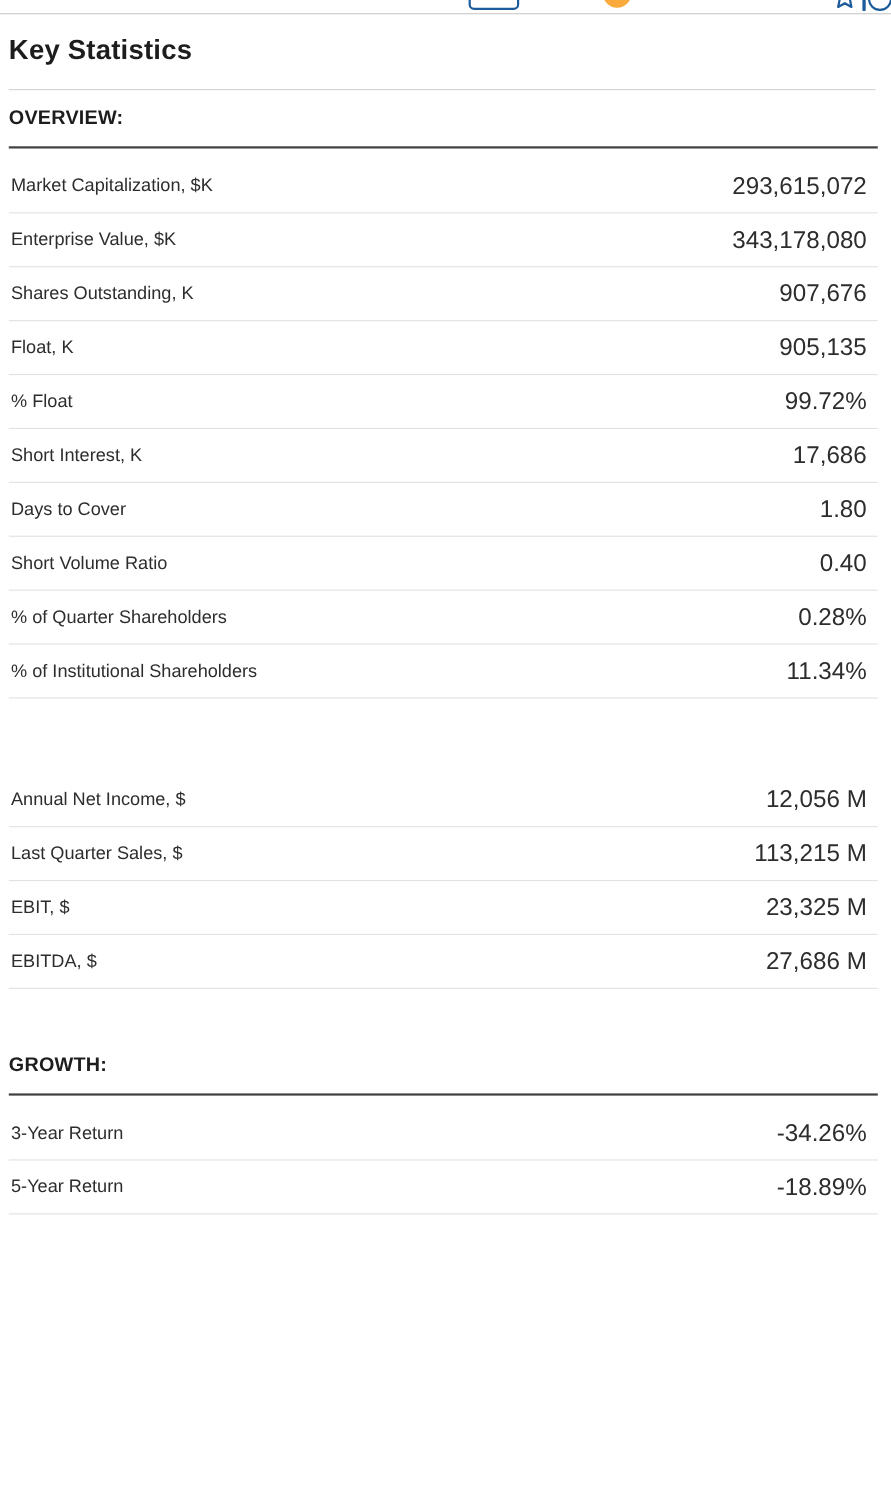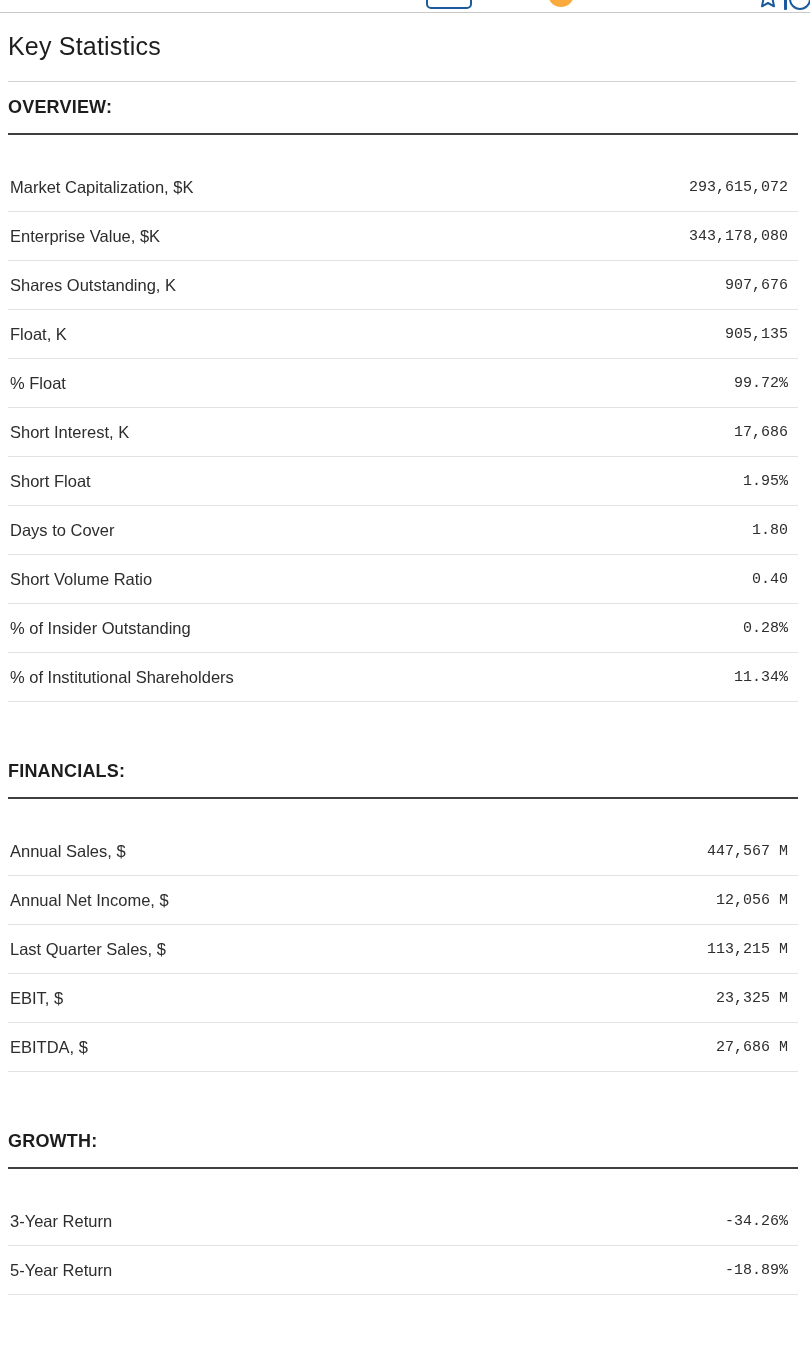--- a/index.html
+++ b/index.html
@@ -45,54 +45,54 @@
   }
   .icon-circle-outline{
     left:789px;top:-12px;width:22px;height:22px;
     border:2.5px solid var(--accent-blue);border-radius:50%;
     background:transparent;
   }
 
   
   .page-title{
     margin:16px 14px 0 8px;
-    font-size:25px;line-height:34px;font-weight:400;
+    font-size:25px;line-height:34px;font-weight:700;
     color:var(--text-primary);
     letter-spacing:0.2px;
   }
   .title-divider{
     height:1px;background:var(--title-divider);
     margin:18px 14px 0 8px;
   }
 
   
   .stats-section{margin:0 12px 0 8px;}
   .stats-section.first{margin-top:14px;}
   .stats-section + .stats-section{margin-top:58px;}
   .section-heading{
     margin:0;
     font-size:18px;line-height:23px;font-weight:700;
     color:var(--text-primary);
     letter-spacing:0.2px;
     padding-bottom:14px;
     border-bottom:2px solid var(--heading-underline);
   }
-  .rows{padding-top:28px;}
+  .rows{padding-top:10px;}
   .stat-row{
     display:flex;align-items:center;justify-content:space-between;
     height:49px;
     border-bottom:1px solid var(--row-separator);
     padding:0 10px 0 2px;
   }
   .stat-label{
     font-size:16.5px;color:var(--text-row);
   }
   .stat-value{
-    font-size:15px;color:var(--text-row);
-    text-align:right;white-space:nowrap;font-family:Liberation Mono, monospace;
+    font-size:22px;color:var(--text-row);
+    text-align:right;white-space:nowrap;
   }
 </style>
 </head>
 <body>
 
 <div class="toolbar">
   <span class="icon icon-card"></span>
   <span class="icon icon-orange-circle"></span>
   <span class="icon icon-star">
     <svg width="24" height="24" viewBox="0 0 24 24" fill="none" stroke="currentColor" stroke-width="2" stroke-linejoin="round">
@@ -133,54 +133,45 @@
   <div class="stat-row">
     <span class="stat-label">% Float</span>
     <span class="stat-value">99.72%</span>
   </div>
 
   <div class="stat-row">
     <span class="stat-label">Short Interest, K</span>
     <span class="stat-value">17,686</span>
   </div>
 
-  <div class="stat-row">
-    <span class="stat-label">Short Float</span>
-    <span class="stat-value">1.95%</span>
-  </div>
 
   <div class="stat-row">
     <span class="stat-label">Days to Cover</span>
     <span class="stat-value">1.80</span>
   </div>
 
   <div class="stat-row">
     <span class="stat-label">Short Volume Ratio</span>
     <span class="stat-value">0.40</span>
   </div>
 
   <div class="stat-row">
-    <span class="stat-label">% of Insider Outstanding</span>
+    <span class="stat-label">% of Quarter Shareholders</span>
     <span class="stat-value">0.28%</span>
   </div>
 
   <div class="stat-row">
     <span class="stat-label">% of Institutional Shareholders</span>
     <span class="stat-value">11.34%</span>
   </div>
 </div>
   </section>
 
   <section class="stats-section">
-    <h2 class="section-heading">FINANCIALS:</h2>
     <div class="rows">
-  <div class="stat-row">
-    <span class="stat-label">Annual Sales, $</span>
-    <span class="stat-value">447,567 M</span>
-  </div>
 
   <div class="stat-row">
     <span class="stat-label">Annual Net Income, $</span>
     <span class="stat-value">12,056 M</span>
   </div>
 
   <div class="stat-row">
     <span class="stat-label">Last Quarter Sales, $</span>
     <span class="stat-value">113,215 M</span>
   </div>

